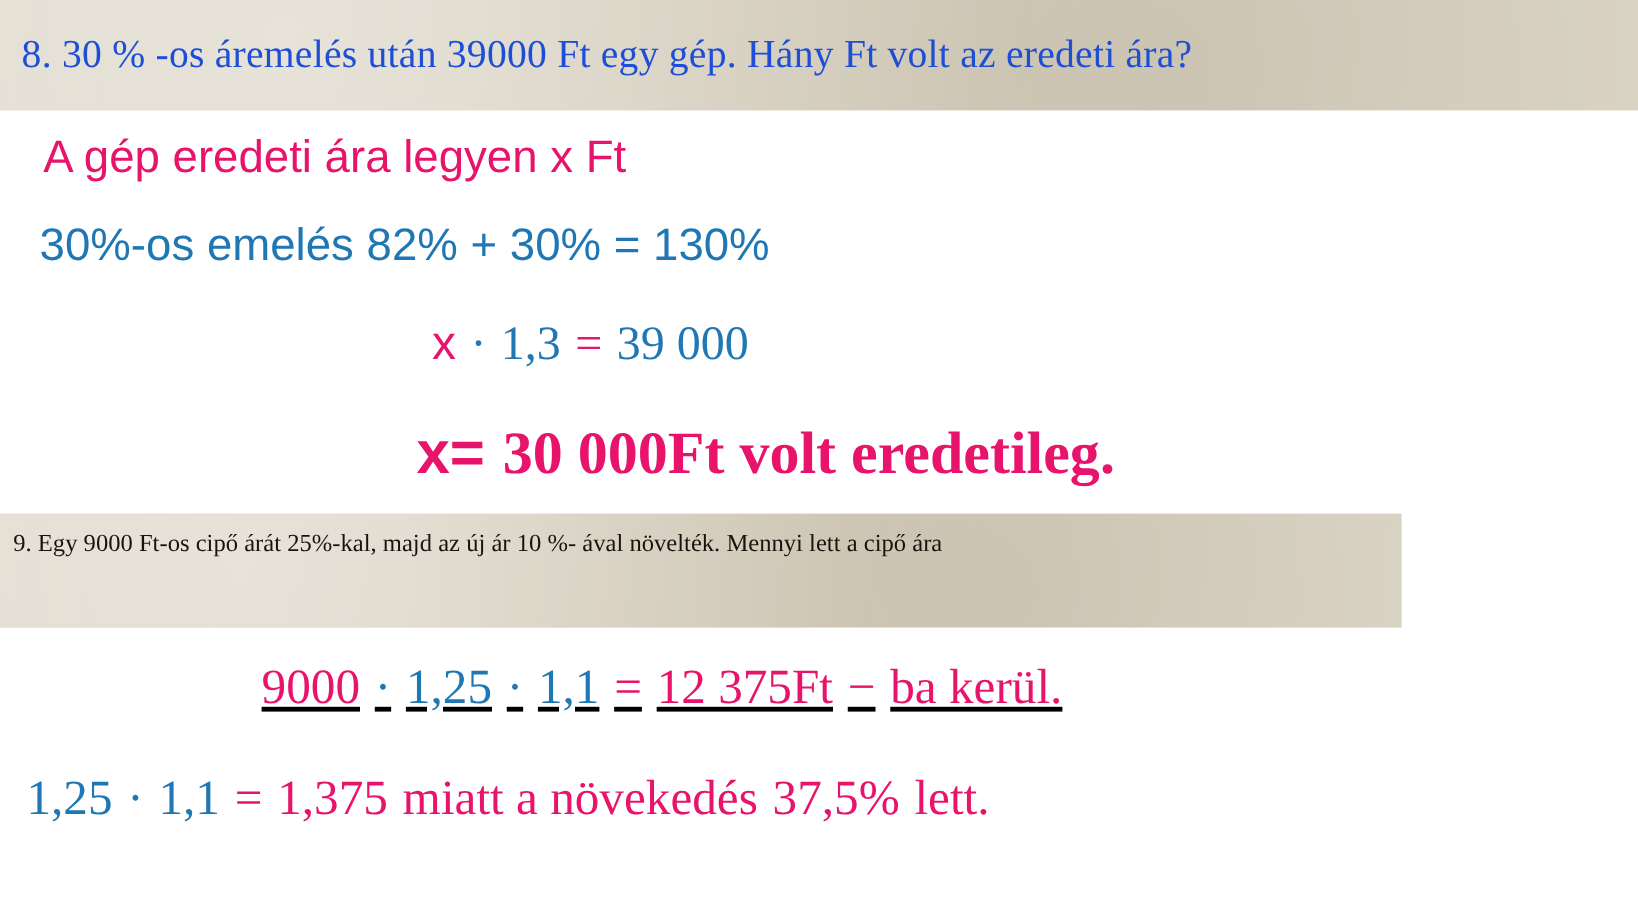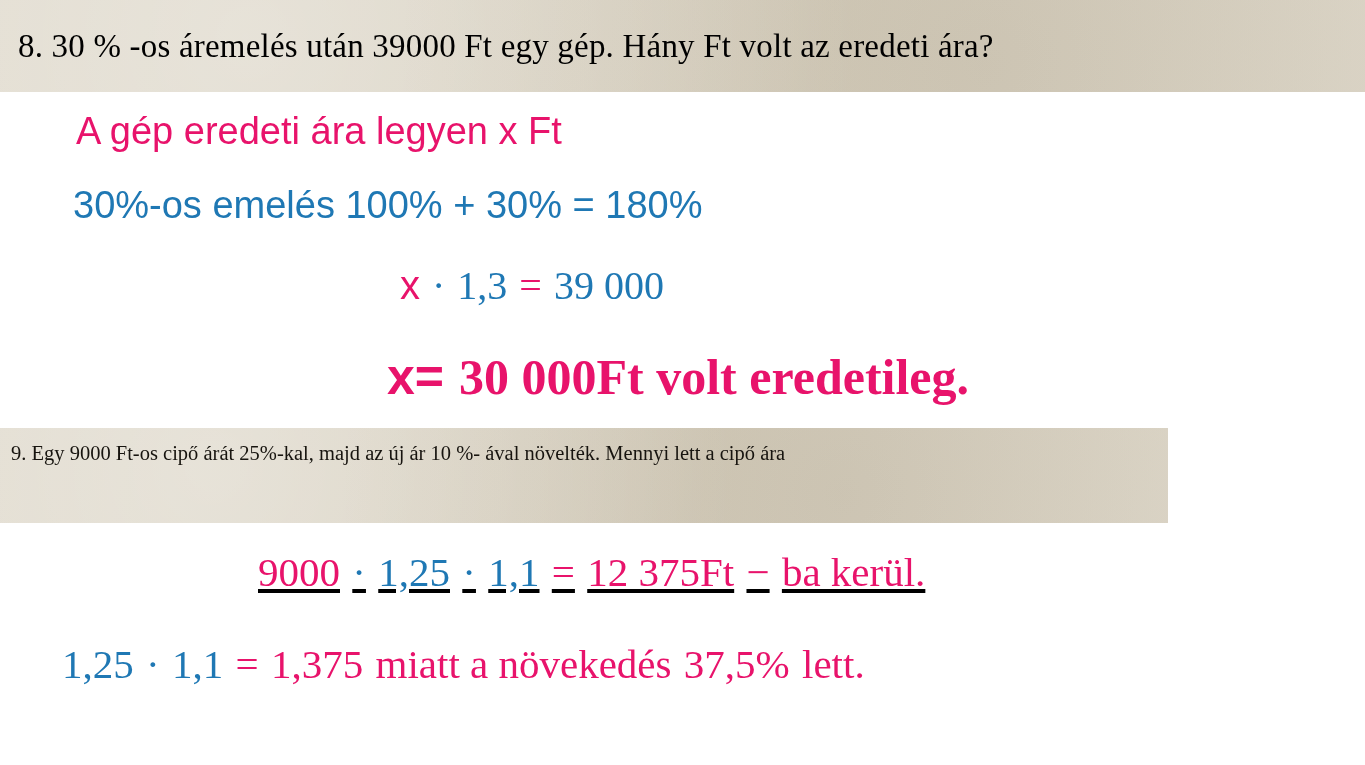--- a/index.html
+++ b/index.html
@@ -27,21 +27,21 @@
     inset: 0;
     background:
       radial-gradient(circle at 18% 40%, rgba(255,255,255,0.30), rgba(255,255,255,0) 55%),
       radial-gradient(circle at 72% 70%, rgba(120,105,80,0.12), rgba(120,105,80,0) 60%),
       linear-gradient(100deg, rgba(255,255,255,0.18), rgba(180,168,140,0.10) 60%, rgba(255,255,255,0.12));
     pointer-events: none;
   }
   .scan-text {
     position: relative;
     z-index: 2;
-    color: #000000;
+    color: #1d4ed8;
     font-family: "Liberation Serif", serif;
     white-space: nowrap;
   }
 
   #scan-top {
     left: 0;
     top: 0;
     width: 1365px;
     height: 92px;
   }
@@ -68,21 +68,20 @@
     white-space: nowrap;
     padding-left: 11px;
   }
   #scan-bottom .scan-line-1 { padding-top: 14px; }
   #scan-bottom .scan-line-2 { padding-top: 10px; }
 
   
   .sol {
     position: absolute;
     white-space: nowrap;
-    margin-left: 40px;
   }
   .pink { color: #e8136b; }
   .blue { color: #1f78b4; }
 
   .sans { font-family: "Liberation Sans", sans-serif; }
   .serif { font-family: "Liberation Serif", serif; }
 
   #line-1 {
     left: 36px;
     top: 110px;
@@ -121,21 +120,21 @@
 </style>
 </head>
 <body>
 
 <div class="scan-strip" id="scan-top">
   <div class="scan-text">8. 30 % -os áremelés után 39000 Ft egy gép. Hány Ft volt az eredeti ára?</div>
 </div>
 
 <div class="sol sans pink" id="line-1">A gép eredeti ára legyen x Ft</div>
 
-<div class="sol sans blue" id="line-2">30%-os emelés 100% + 30% = 180%</div>
+<div class="sol sans blue" id="line-2">30%-os emelés 82% + 30% = 130%</div>
 
 <div class="sol serif" id="line-3">
   <span class="pink sans">x</span><span class="sp"></span><span class="blue">·</span><span class="sp"></span><span class="blue">1,3</span><span class="sp"></span><span class="pink">=</span><span class="sp"></span><span class="blue">39 000</span>
 </div>
 
 <div class="sol serif pink" id="line-4">
   <span class="sans">x=</span><span class="sp"></span><span>30 000Ft volt eredetileg</span><span>.</span>
 </div>
 
 <div class="scan-strip" id="scan-bottom">

